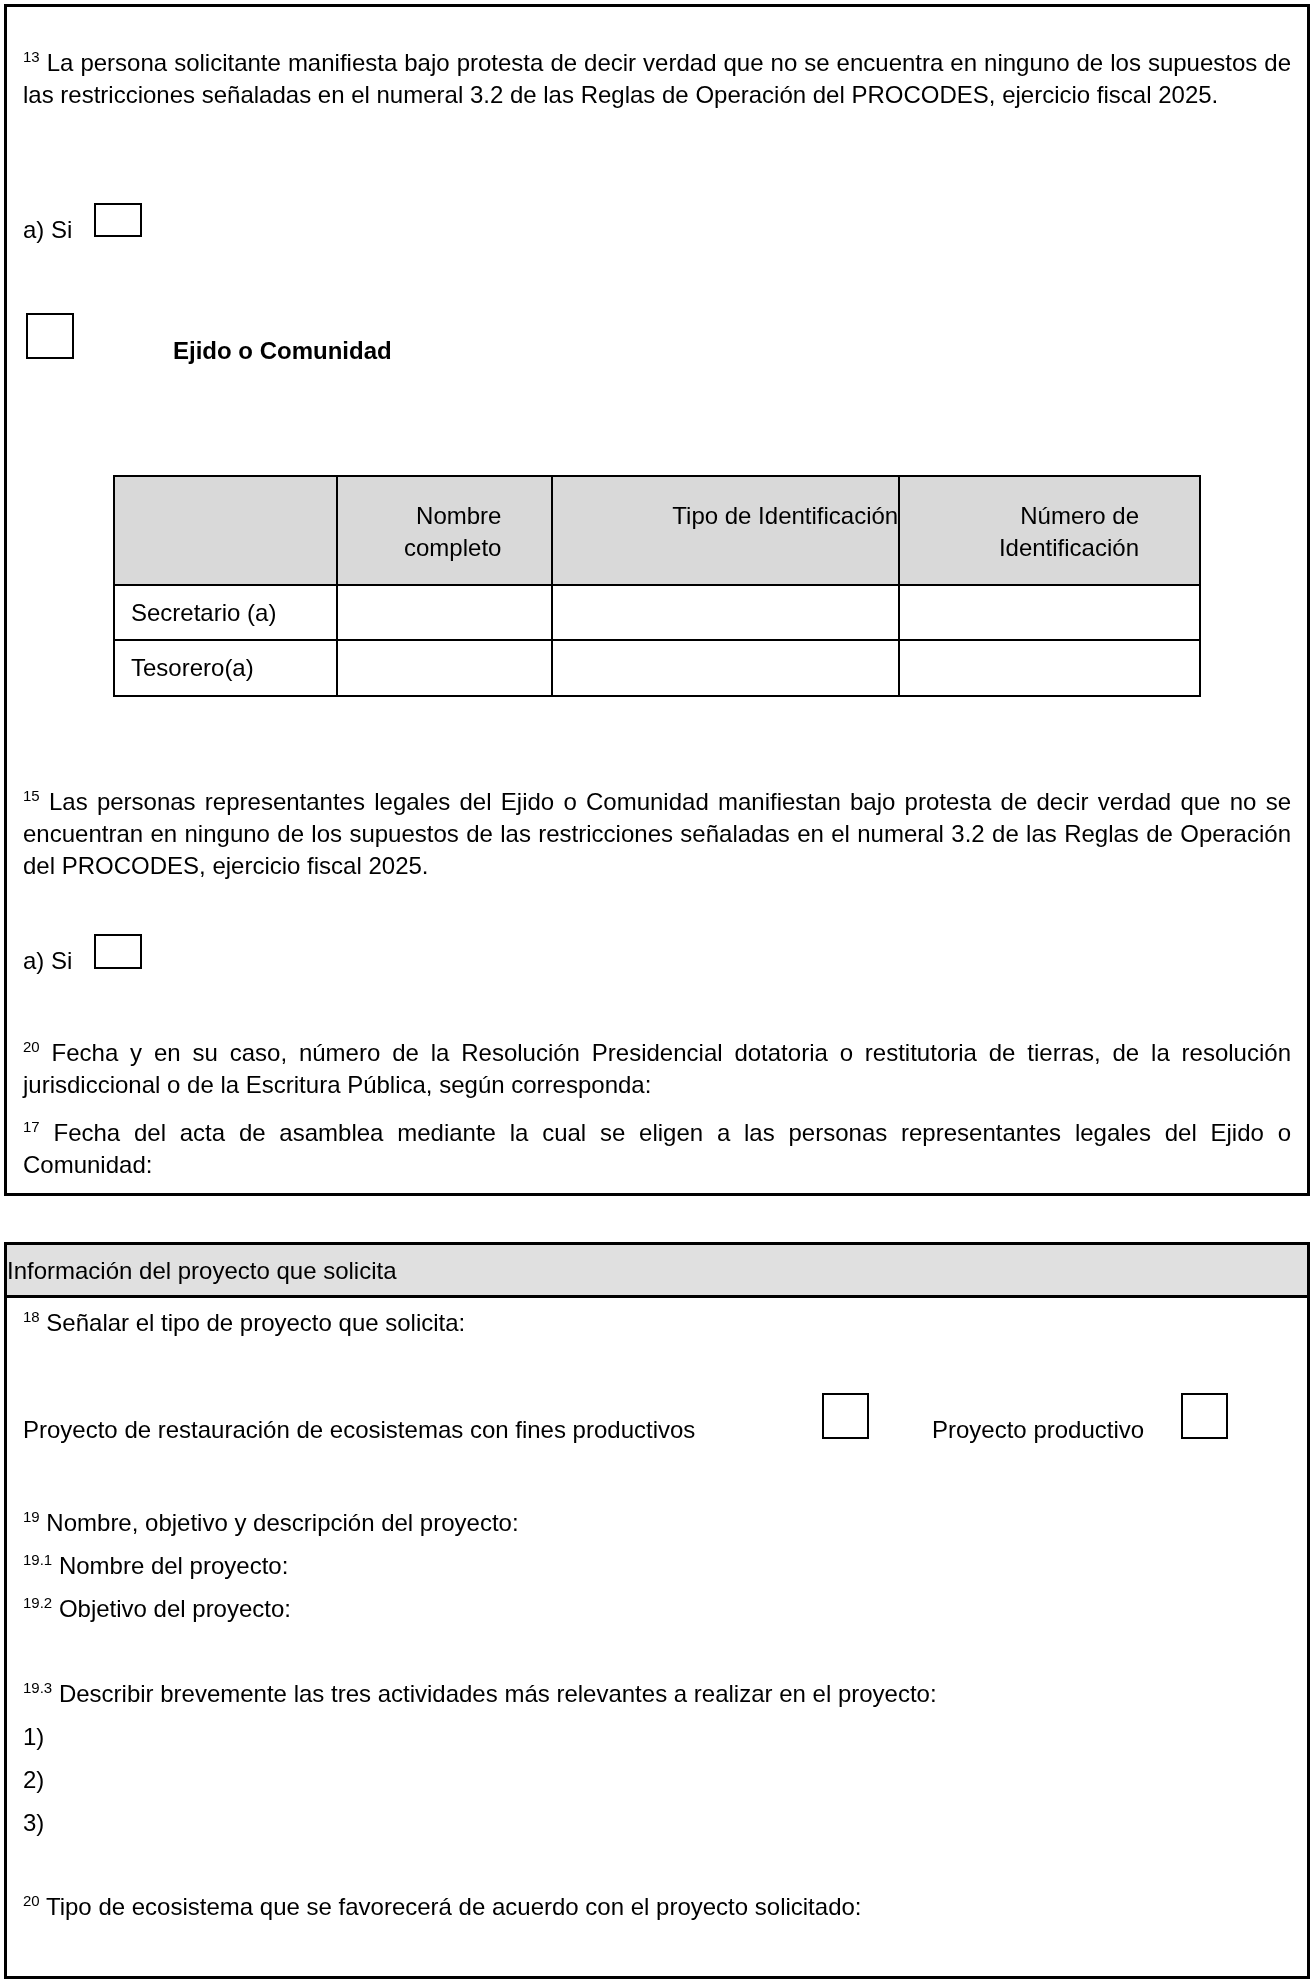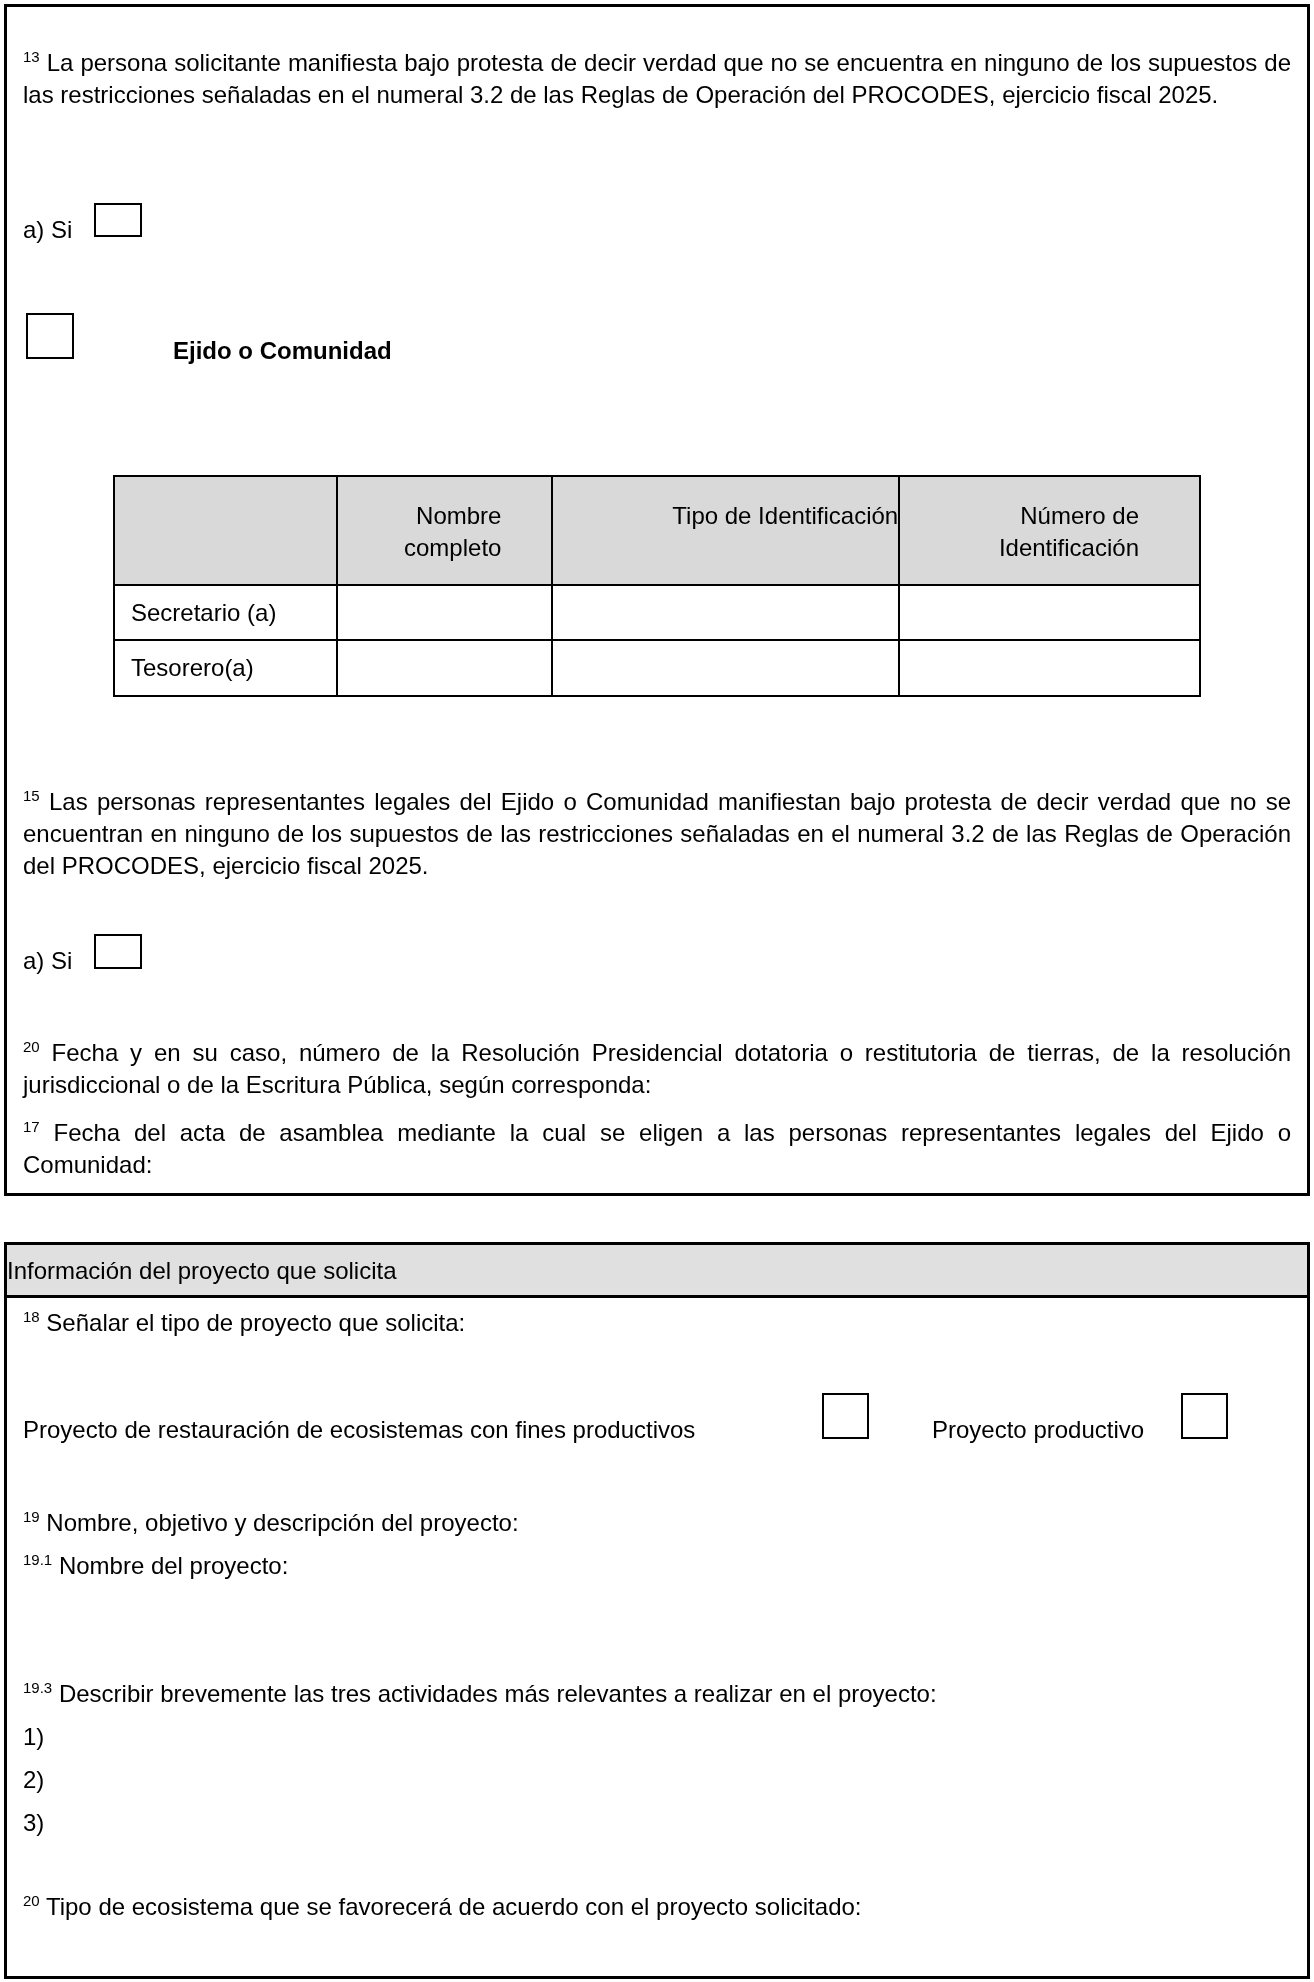--- a/index.html
+++ b/index.html
@@ -103,20 +103,24 @@
   <div class="chk" style="left:1174px; top:148px; width:47px; height:46px;"></div>
 
   <div class="p" style="top:262px;">
     <sup>19</sup> 
     <span>Nombre, objetivo y descripción del proyecto:</span>
   </div>
   <div class="p" style="top:305px;">
     <sup>19.1</sup> 
     <span>Nombre del proyecto:</span>
   </div>
+  <div class="p" style="top:348px;">
+    <sup>19.2</sup> 
+    <span>Objetivo del proyecto:</span>
+  </div>
   <div class="p" style="top:433px;">
     <sup>19.3</sup> 
     <span>Describir brevemente las tres actividades más relevantes a realizar en el proyecto:</span>
   </div>
 
   <div class="p" style="top:476px;">1)</div>
   <div class="p" style="top:519px;">2)</div>
   <div class="p" style="top:562px;">3)</div>
 
   <div class="p" style="top:646px;">

